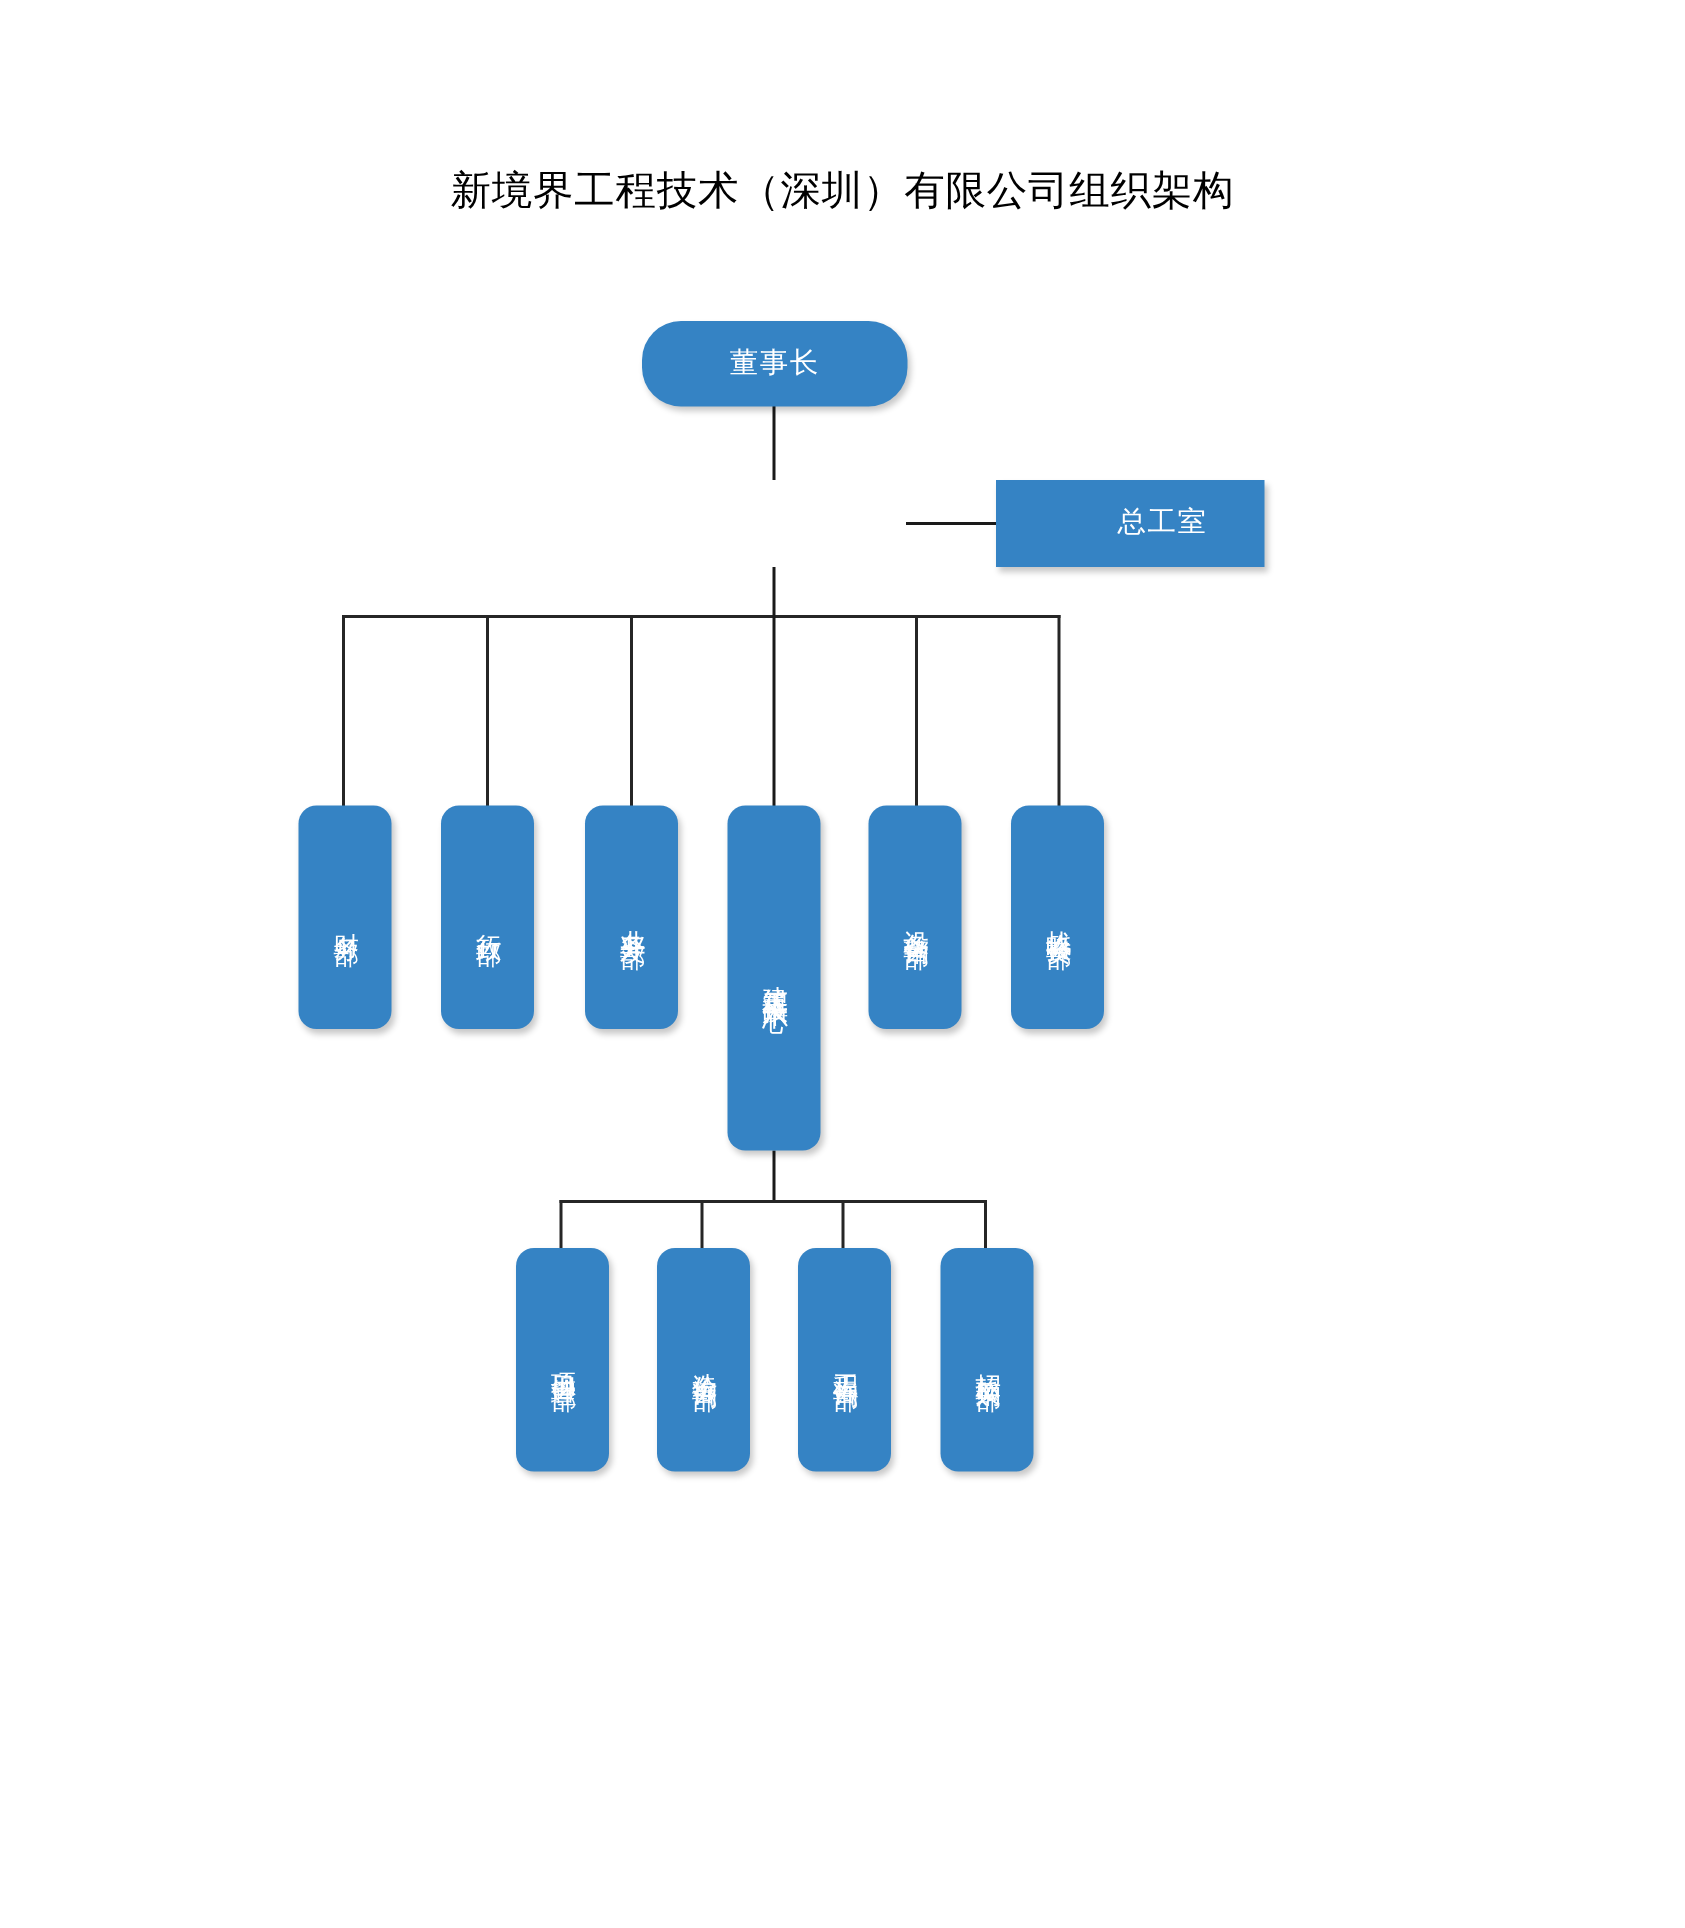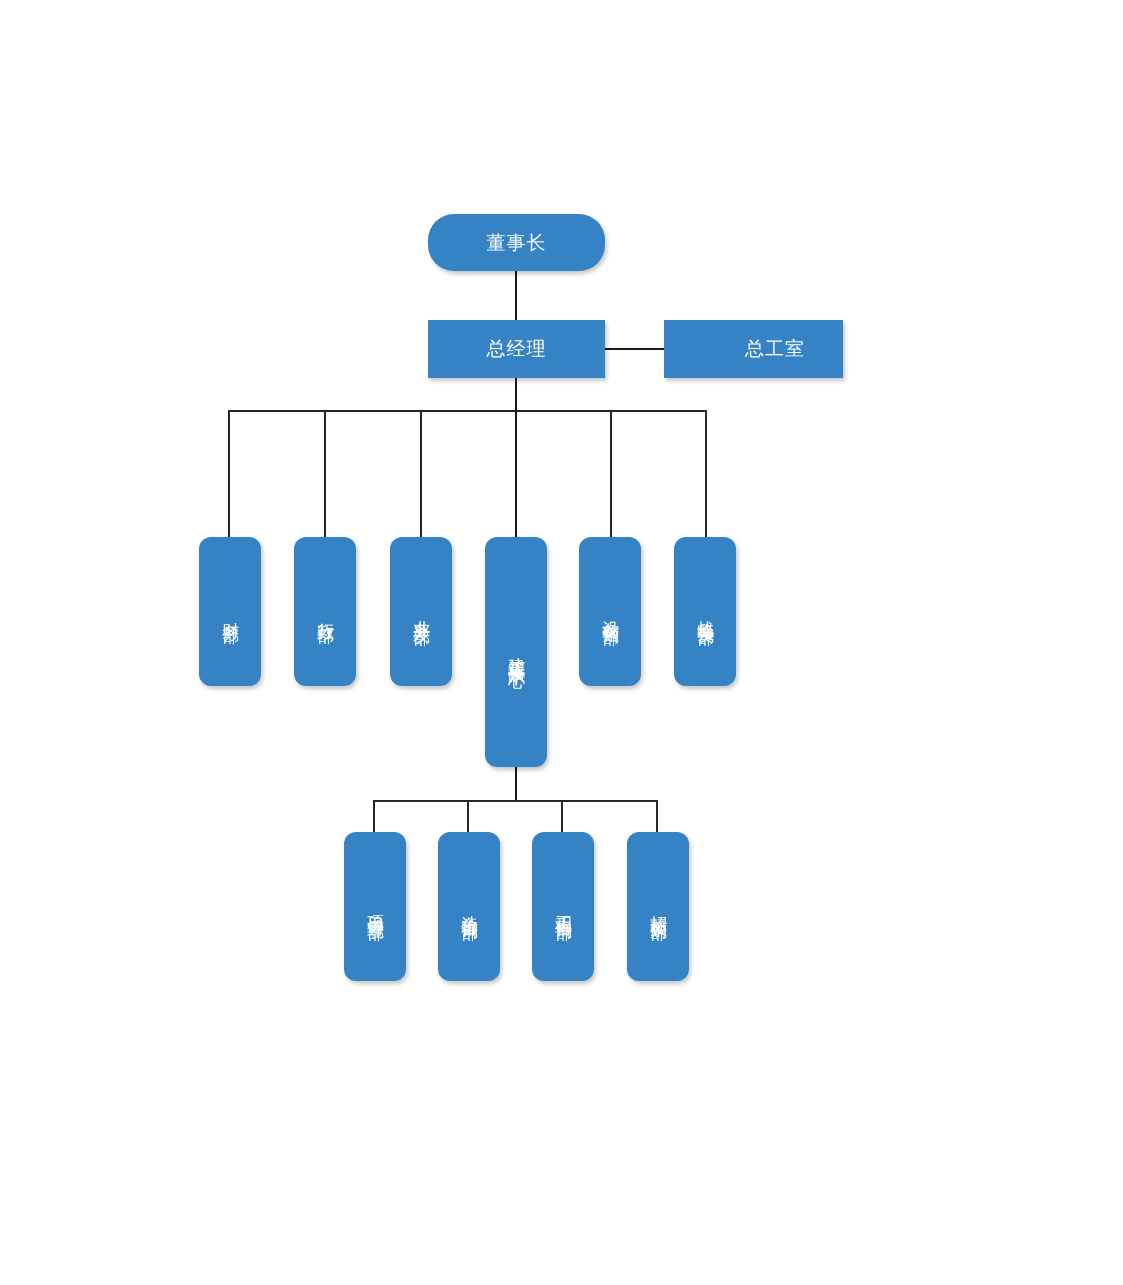--- a/index.html
+++ b/index.html
@@ -79,20 +79,21 @@
     font-size: 17px;
     line-height: 1.45;
     letter-spacing: 2px;
   }
 </style>
 </head>
 <body>
 
 <div id="canvas">
 
+  <div class="chart-title">新境界工程技术（深圳）有限公司组织架构</div>
 
   <div class="line v" style="left:515px; top:270px; height:50px;"></div>
 
   <div class="line h" style="left:604px; top:348px; width:60px;"></div>
 
   <div class="line v" style="left:515px; top:378px; height:34px;"></div>
 
   <div class="line h thin" style="left:228px; top:410px; width:479px;"></div>
 
   <div class="line v thin" style="left:228px; top:410px; height:128px;"></div>
@@ -107,23 +108,20 @@
 
   <div class="line v thin" style="left:373px; top:800px; height:33px;"></div>
   <div class="line v thin" style="left:467px; top:800px; height:33px;"></div>
   <div class="line v thin" style="left:561px; top:800px; height:33px;"></div>
   <div class="line v thin" style="left:656px; top:800px; height:33px;"></div>
 
   <div class="node rect" style="left:428px; top:214px; width:177px; height:57px;border-radius:26px;">
     <span class="node-label">董事长</span>
   </div>
 
-  <div class="node rect" style="left:428px; top:320px; width:177px; height:58px;">
-    <span class="node-label">总经理</span>
-  </div>
 
   <div class="node rect" style="left:664px; top:320px; width:179px; height:58px;padding-left:43px;">
     <span class="node-label">总工室</span>
   </div>
 
   <div class="node rounded vert" style="left:199px; top:537px; width:62px; height:149px;">
     <span class="node-label">财务部</span>
   </div>
 
   <div class="node rounded vert" style="left:294px; top:537px; width:62px; height:149px;">

